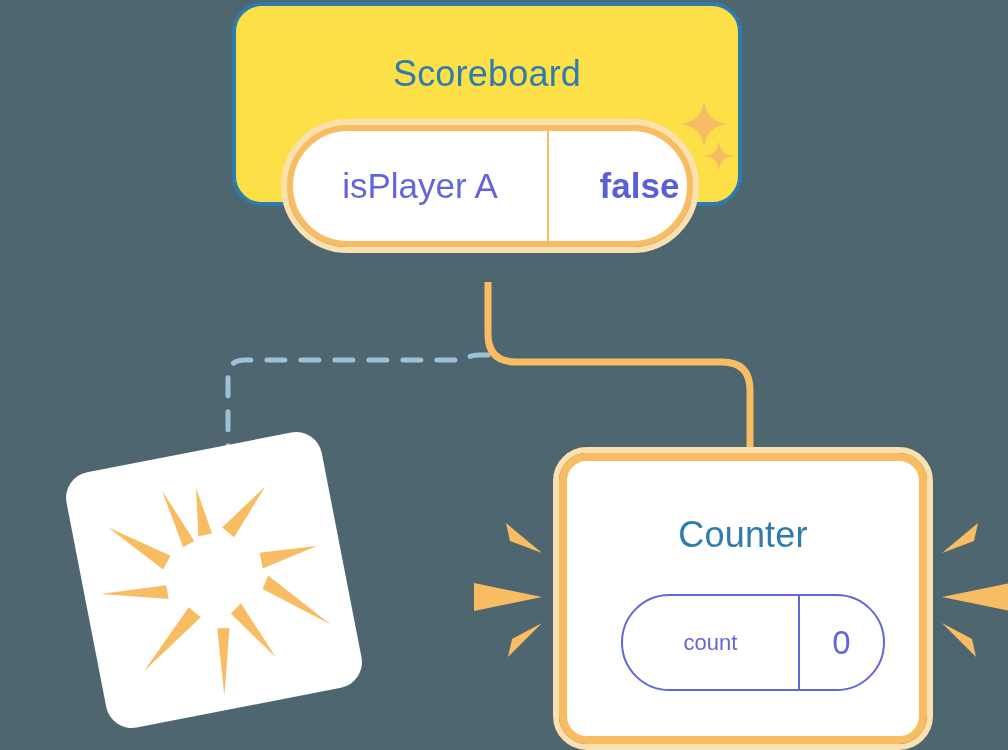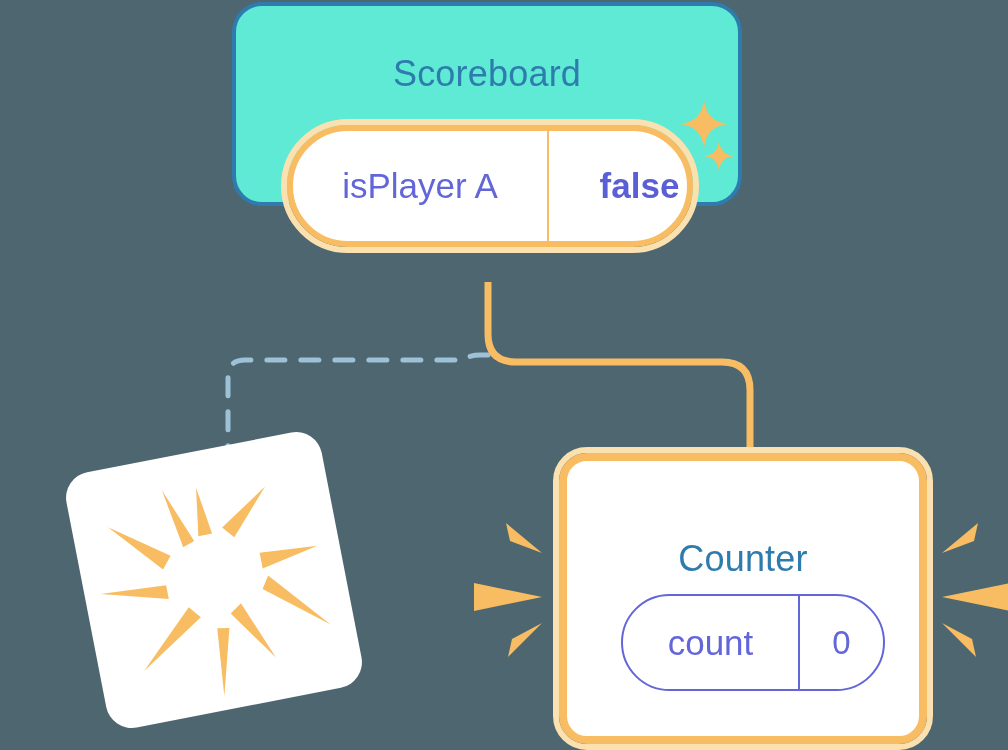--- a/index.html
+++ b/index.html
@@ -31,21 +31,21 @@
   }
 
   
   .card-scoreboard {
     position: absolute;
     left: 232px;
     top: 2px;
     width: 510px;
     height: 204px;
     box-sizing: border-box;
-    background: #5eead4;
+    background: #fde047;
     border: 4px solid #2e7cad;
     border-radius: 30px;
     z-index: 5;
   }
   .card-title {
     text-align: center;
     color: #2e7cad;
     font-size: 36px;
     font-weight: 400;
     letter-spacing: 0.2px;
@@ -149,21 +149,21 @@
     left: 6px;
     top: 6px;
     right: 6px;
     bottom: 6px;
     box-sizing: border-box;
     background: #ffffff;
     border: 8px solid #f8bd62;
     border-radius: 28px;
   }
   .card-counter .card-title {
-    margin-top: 80px;
+    margin-top: 56px;
   }
 
   
   .pill-blue {
     position: absolute;
     left: 54px;
     top: 133px;
     width: 264px;
     height: 97px;
     box-sizing: border-box;
@@ -173,21 +173,21 @@
     display: flex;
     align-items: stretch;
   }
   .pill-blue .pill-key {
     flex: 0 0 175px;
     display: flex;
     align-items: center;
     justify-content: center;
     border-right: 2px solid #6366d8;
     color: #6366d8;
-    font-size: 35px;
+    font-size: 22px;
   }
   .pill-blue .pill-val {
     flex: 1 1 auto;
     display: flex;
     align-items: center;
     justify-content: center;
     color: #6366d8;
     font-size: 33px;
   }
 

